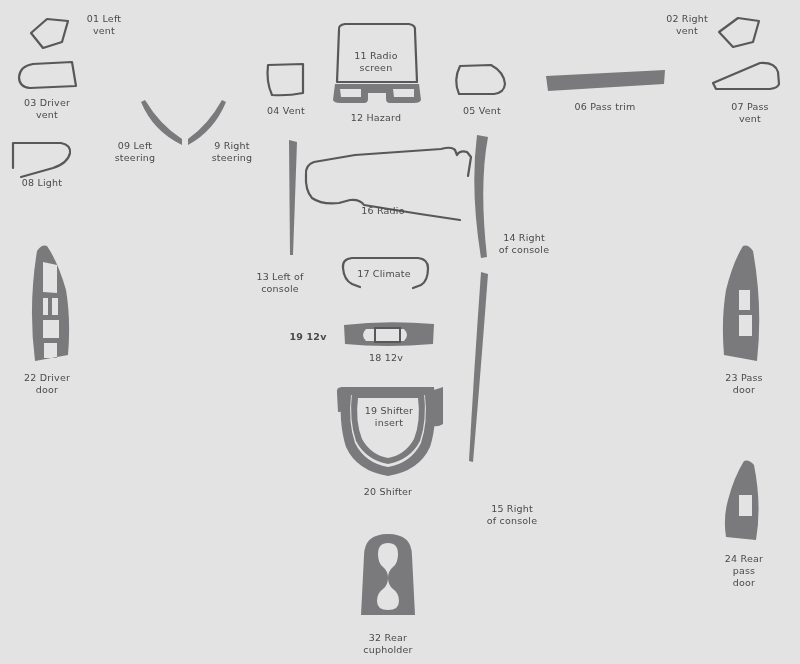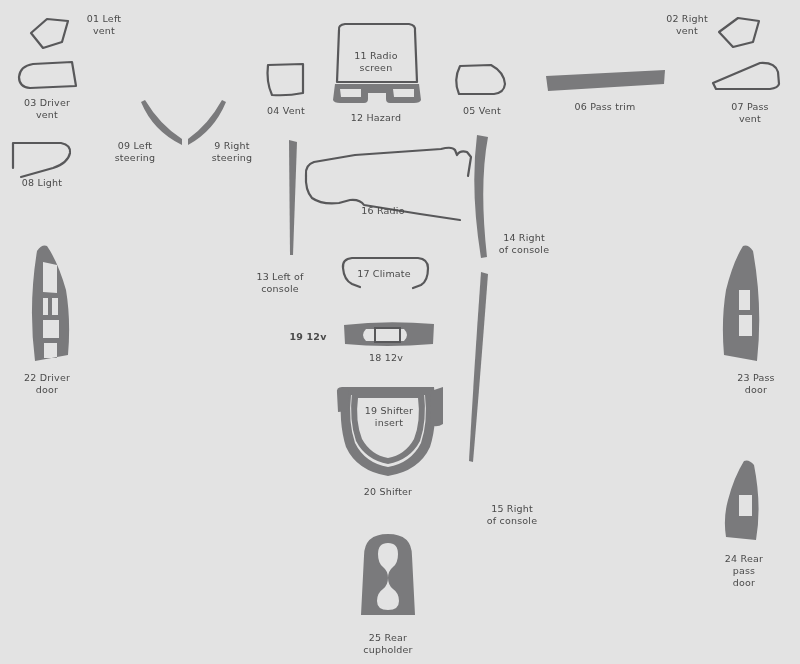--- a/index.html
+++ b/index.html
@@ -155,23 +155,23 @@
 of console</div>
   <div class="lbl" style="left:512px; top:478px;margin-top:25px;">15 Right
 of console</div>
   <div class="lbl" style="left:383px; top:182px;margin-top:23px;">16 Radio</div>
   <div class="lbl" style="left:384px; top:260px;margin-top:8px;">17 Climate</div>
   <div class="lbl" style="left:386px; top:352px;">18 12v</div>
   <div class="lbl" style="left:308px; top:331px;font-weight:bold;">19 12v</div>
   <div class="lbl" style="left:389px; top:405px;">19 Shifter
 insert</div>
   <div class="lbl" style="left:388px; top:486px;">20 Shifter</div>
-  <div class="lbl" style="left:388px; top:632px;">25 Rear
+  <div class="lbl" style="left:388px; top:632px;">32 Rear
 cupholder</div>
   <div class="lbl" style="left:47px;  top:372px;">22 Driver
 door</div>
-  <div class="lbl" style="left:744px; top:372px;margin-left:12px;">23 Pass
+  <div class="lbl" style="left:744px; top:372px;">23 Pass
 door</div>
   <div class="lbl" style="left:744px; top:553px;">24 Rear
 pass
 door</div>
 
 </div>
 
 </body></html>

